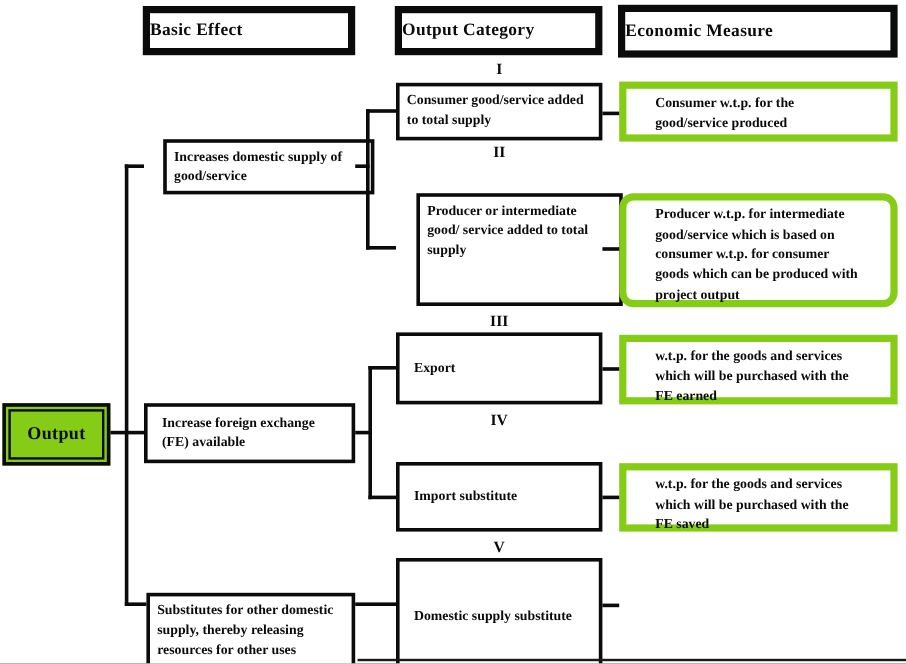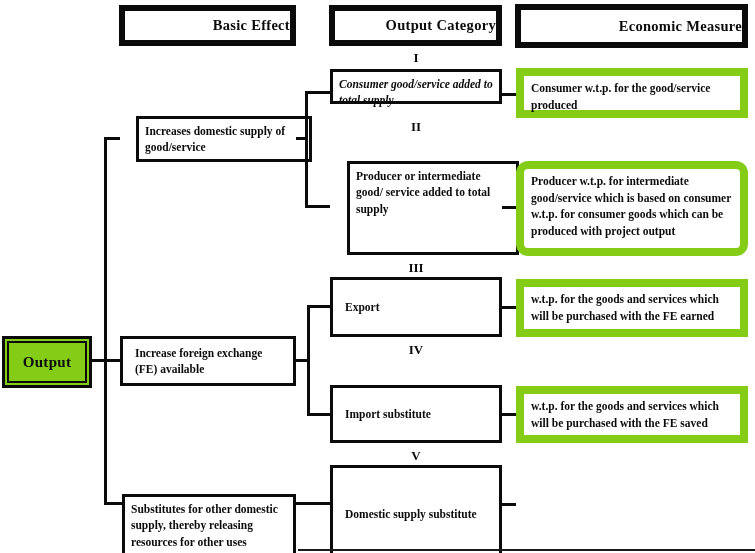--- a/index.html
+++ b/index.html
@@ -8,41 +8,40 @@
     width:755px;height:553px;
     background:#fff;
     font-family:"Liberation Serif","DejaVu Serif",serif;
     color:#0b0b0b;
     overflow:hidden;
   }
   .hdr{
     position:absolute;
     border:6px solid #0b0b0b;
     background:#fff;
-    display:flex;align-items:center;justify-content:flex-end;
+    display:flex;align-items:center;justify-content:flex-start;
     font-weight:bold;font-size:14.5px;letter-spacing:.3px;
     box-sizing:border-box;
-    padding-left:14px;
   }
   .box{
     position:absolute;
     border:3px solid #0b0b0b;
     background:#fff;
     box-sizing:border-box;
     font-weight:bold;font-size:11.5px;line-height:1.42;
     padding:4px 6px;
   }
   .box.vcenter{display:flex;align-items:center;padding-top:0;padding-bottom:0;}
   .ebox{
     position:absolute;
-    border:8px solid #84cc16;
+    border:6px solid #84cc16;
     background:#fff;
     box-sizing:border-box;
     font-weight:bold;font-size:11.5px;line-height:1.45;
-    padding:4px 7px;
+    padding:4px 24px;
   }
   .rootOuter{
     position:absolute;
     border:3px solid #0b0b0b;
     padding:2px;
     background:#84cc16;
     box-sizing:border-box;
   }
   .rootInner{
     width:100%;height:100%;
@@ -89,21 +88,21 @@
   <div class="box" style="left:122px;top:466px;width:174px;height:80px;margin-top:28px;">
     <span>Substitutes for other domestic supply, thereby releasing resources for other uses</span>
   </div>
 
   <div class="numeral" style="left:401px;top:50px;">I</div>
   <div class="numeral" style="left:401px;top:119px;">II</div>
   <div class="numeral" style="left:401px;top:260px;">III</div>
   <div class="numeral" style="left:401px;top:342px;">IV</div>
   <div class="numeral" style="left:401px;top:448px;">V</div>
 
-  <div class="box" style="left:330px;top:69px;width:172px;height:35px;font-style:italic;">
+  <div class="box" style="left:330px;top:69px;width:172px;height:48px;">
     <span>Consumer good/service added to total supply</span>
   </div>
   <div class="box" style="left:347px;top:161px;width:172px;height:94px;">
     <span>Producer or intermediate good/ service added to total supply</span>
   </div>
   <div class="box vcenter" style="left:330px;top:277px;width:172px;height:60px;">
     <span style="padding-left:6px;">Export</span>
   </div>
   <div class="box vcenter" style="left:330px;top:385px;width:172px;height:58px;">
     <span style="padding-left:6px;">Import substitute</span>

